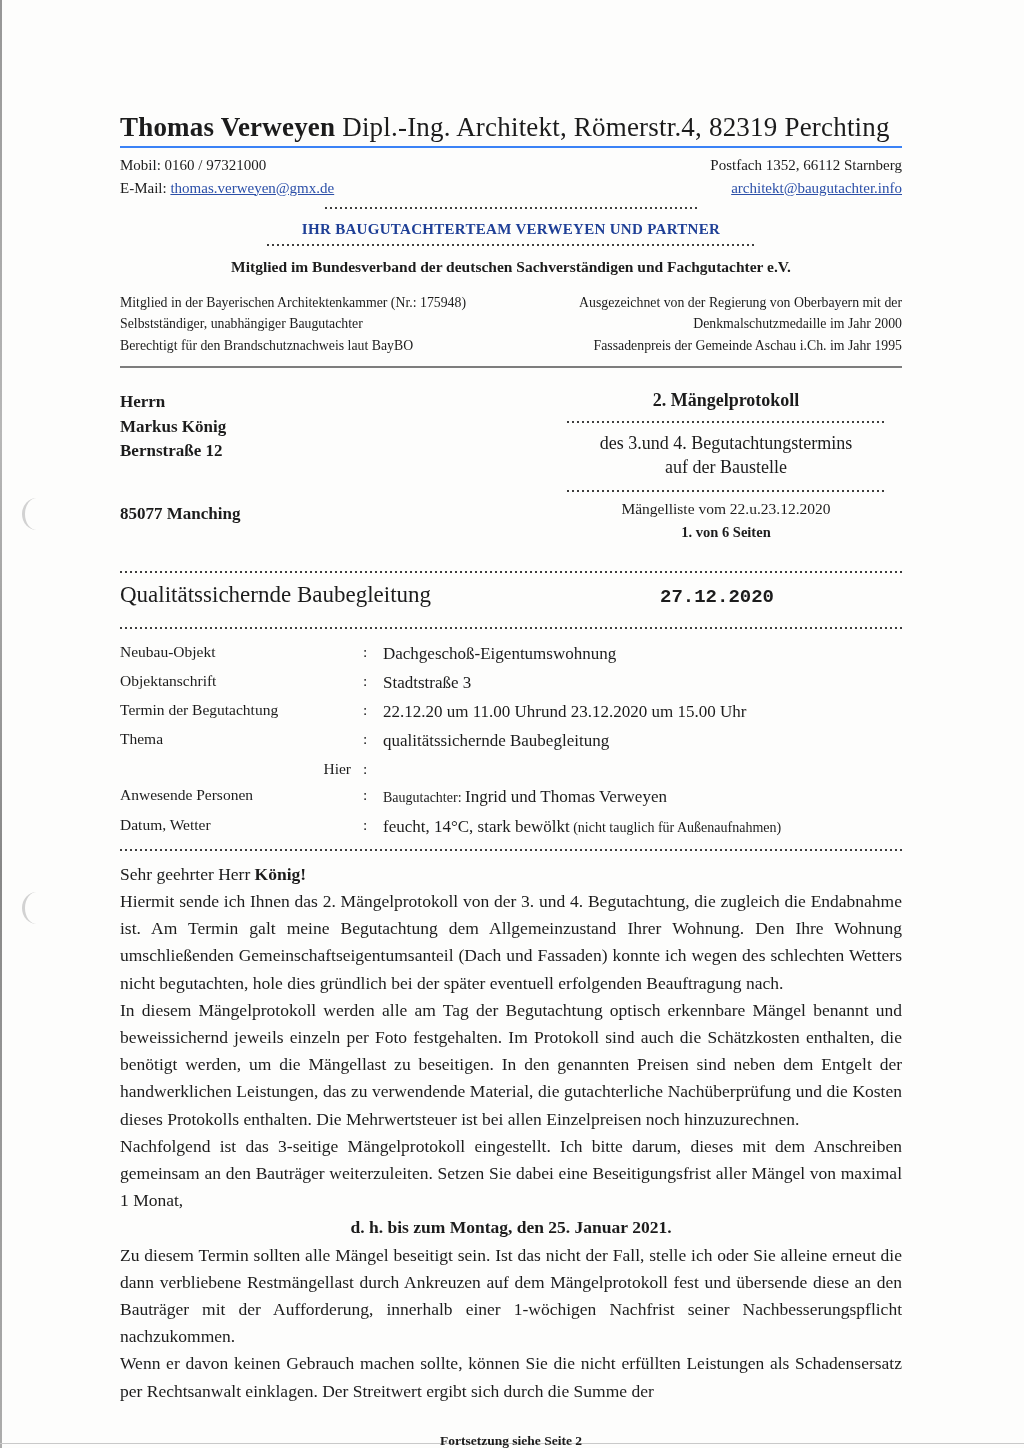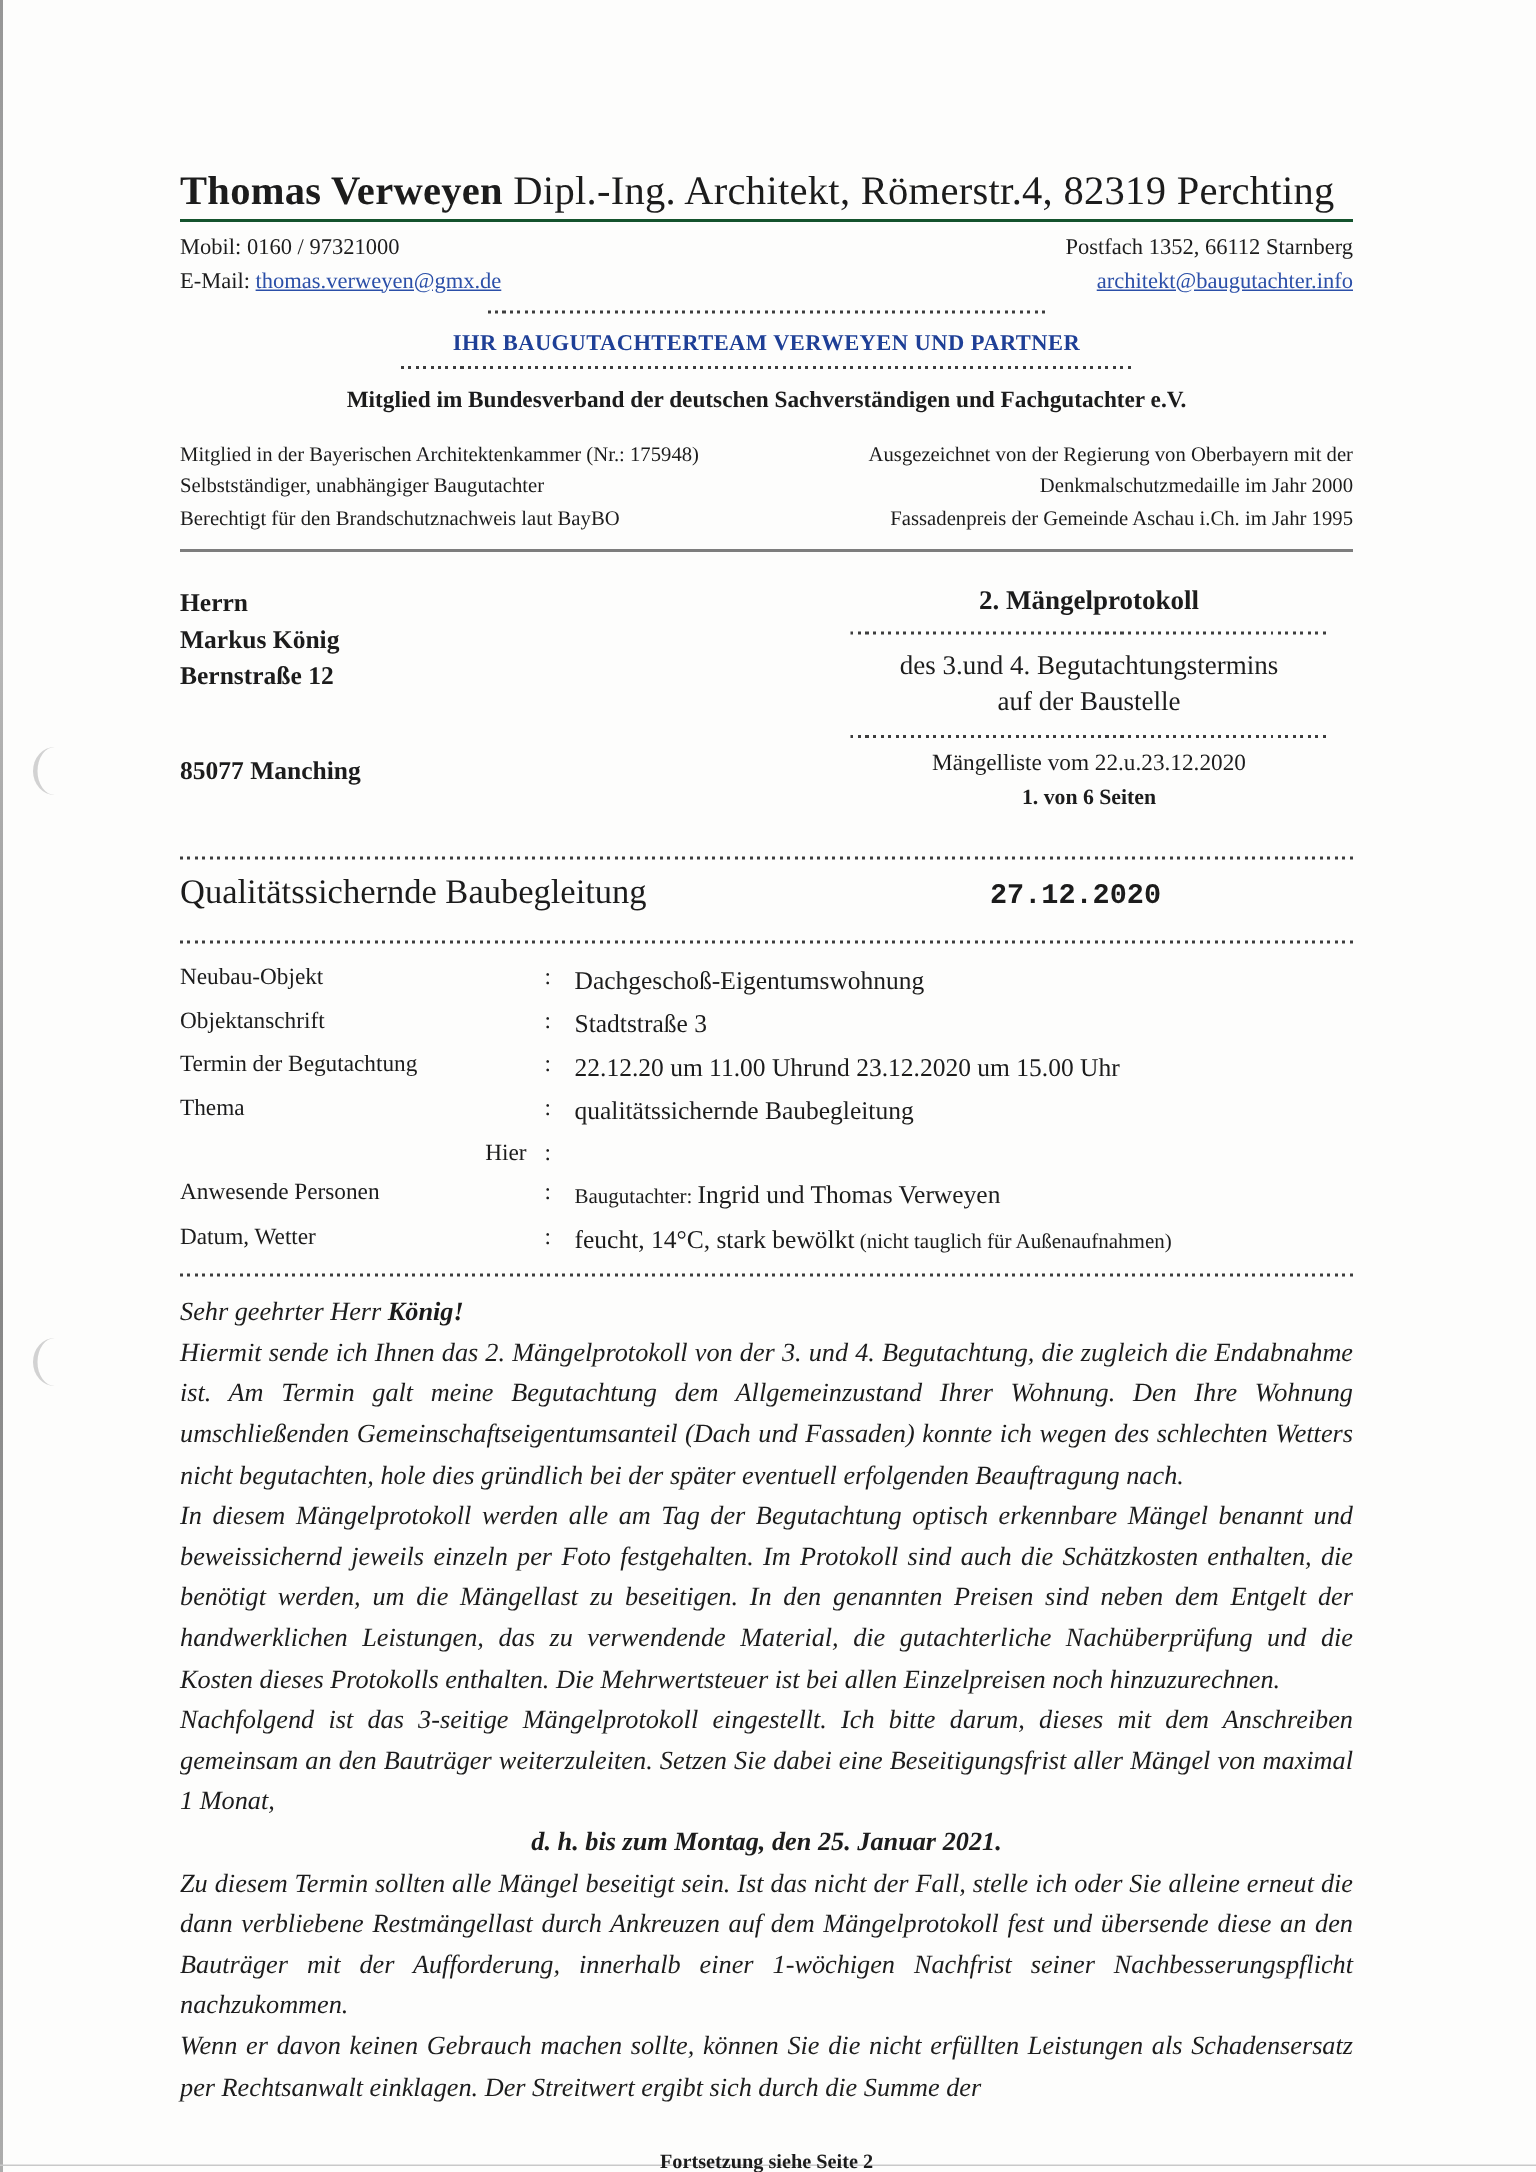--- a/index.html
+++ b/index.html
@@ -21,21 +21,21 @@
     background:linear-gradient(180deg,#6a6a6a 0%,#9a9a9a 30%,#555 60%,#8a8a8a 100%);opacity:.7;}
   .scan-edge-bottom{position:absolute;left:0;bottom:4px;width:100%;height:1px;background:#c9c9c9;}
   .punch{position:absolute;left:22px;width:26px;height:32px;border-left:3px solid #d2d2d2;
     border-radius:50%;}
   .punch.p1{top:498px;}
   .punch.p2{top:892px;}
 
   .content{position:absolute;left:120px;top:112px;width:782px;}
 
   
-  .h1{font-size:27px;letter-spacing:.2px;border-bottom:2px solid #14532d;
+  .h1{font-size:27px;letter-spacing:.2px;border-bottom:2px solid #3b82f6;
       padding-bottom:3px;white-space:nowrap;}
   .h1 .bold{font-weight:bold;}
   .contact-row{display:flex;justify-content:space-between;font-size:15px;margin-top:6px;line-height:1.5;}
   .contact-col.right{text-align:right;}
   a.maillink{color:var(--link-blue);text-decoration:underline;cursor:pointer;}
 
   .dash{height:2px;background:repeating-linear-gradient(90deg,#3d3d3d 0 2px,transparent 2px 5px);}
   .dash.center{margin-left:auto;margin-right:auto;}
   .dash.w1{width:372px;margin-top:8px;}
   .dash.w2{width:488px;margin-top:6px;}
@@ -74,21 +74,21 @@
   .details{margin:10px 0 8px 0;}
   .drow{display:flex;font-size:15.5px;line-height:1.72;}
   .dlabel{width:243px;}
   .dlabel.right{text-align:right;padding-right:12px;box-sizing:border-box;}
   .dcolon{width:20px;}
   .dvalue{font-size:17px;}
   .dsmall{font-size:14px;}
 
   
   .body-text{margin-top:10px;font-size:17.5px;line-height:1.555;text-align:justify;}
-  .body-text p{margin:0;font-style:italic;}
+  .body-text p{margin:0;}
   .salutation{text-align:left;}
   .salutation .bold{font-weight:bold;}
   .deadline{font-weight:bold;text-align:center;}
 
   .footer-note{font-weight:bold;font-size:13.5px;text-align:center;margin-top:28px;}
 </style>
 </head>
 <body>
 
 <div class="page">

